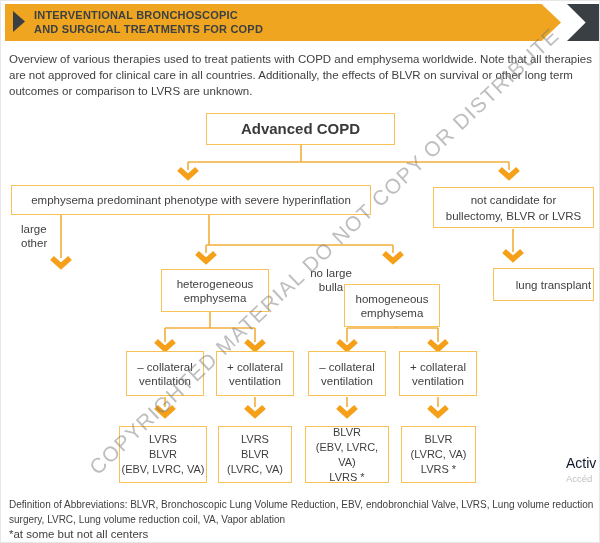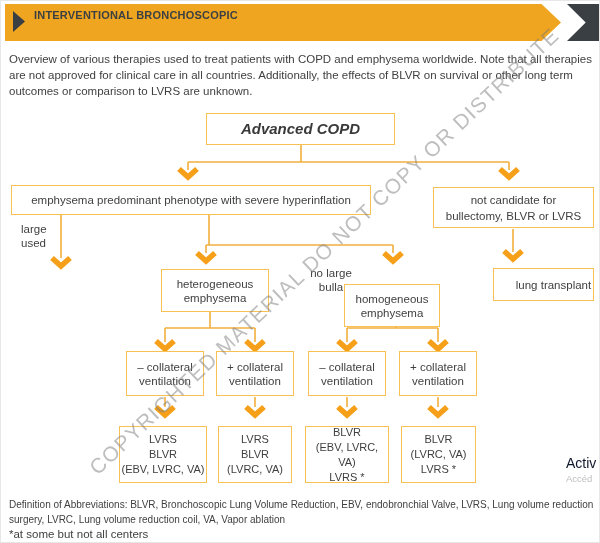--- a/index.html
+++ b/index.html
@@ -42,21 +42,21 @@
   
   .connectors{position:absolute;left:0;top:0;width:600px;height:543px;}
   
   .node{
     position:absolute;box-sizing:border-box;
     background:#fff;border:1.6px solid #F8C155;
     display:flex;align-items:center;justify-content:center;
     text-align:center;white-space:pre-line;
     font-size:11.5px;line-height:14px;color:#3F3F3F;
   }
-  .node--title{font-size:15px;font-weight:bold;color:#3A3A3A;line-height:18px;font-style:italic;}
+  .node--title{font-size:15px;font-weight:bold;color:#3A3A3A;line-height:18px;}
   .node--res{font-size:11px;line-height:15px;}
   .edge-label{
     position:absolute;font-size:11.5px;line-height:13.5px;
     color:#3F3F3F;white-space:pre-line;
   }
   
   .watermark{
     position:absolute;left:92px;top:458px;
     transform:rotate(-43.5deg);transform-origin:0 50%;
     font-size:21px;letter-spacing:1.2px;white-space:nowrap;
@@ -85,20 +85,21 @@
 </head>
 <body>
 
 <div class="page">
 
   <div class="banner-bg"></div>
   <div class="banner-dark-arrow"></div>
   <div class="banner-triangle"></div>
   <div class="banner-title">
     <div>INTERVENTIONAL BRONCHOSCOPIC</div>
+    <div>AND SURGICAL TREATMENTS FOR COPD</div>
   </div>
 
   <p class="intro">Overview of various therapies used to treat patients with COPD and emphysema worldwide. Note that all therapies are not approved for clinical care in all countries. Additionally, the effects of BLVR on survival or other long term outcomes or comparison to LVRS are unknown.</p>
 
   <svg class="connectors" viewBox="0 0 600 543" xmlns="http://www.w3.org/2000/svg" aria-hidden="true">
     <g stroke="#F2AE3C" stroke-width="1.6" fill="none">
       <path d="M300,144 V161"></path>
       <path d="M187,161 H508"></path>
       <path d="M187,161 V169"></path>
       <path d="M508,161 V169"></path>
@@ -177,21 +178,21 @@
 
   <div class="node node--res" style="left:304px;top:425px;width:84px;height:57px;">BLVR
 (EBV, LVRC, VA)
 LVRS *</div>
 
   <div class="node node--res" style="left:400px;top:425px;width:75px;height:57px;">BLVR
 (LVRC, VA)
 LVRS *</div>
 
   <div class="edge-label" style="left:20px;top:222px;text-align:left;">large
-used</div>
+other</div>
 
   <div class="edge-label" style="left:272px;top:266px;width:56px;text-align:center;margin-left:30px;">no large
 bulla</div>
 
   <div class="watermark">COPYRIGHTED MATERIAL DO NOT COPY OR DISTRIBUTE</div>
 
   <div class="abbr">Definition of Abbreviations: BLVR, Bronchoscopic Lung Volume Reduction, EBV, endobronchial Valve, LVRS, Lung volume reduction surgery, LVRC, Lung volume reduction coil, VA, Vapor ablation</div>
   <div class="footnote">*at some but not all centers</div>
 
   <div class="activate1">Activ</div>

